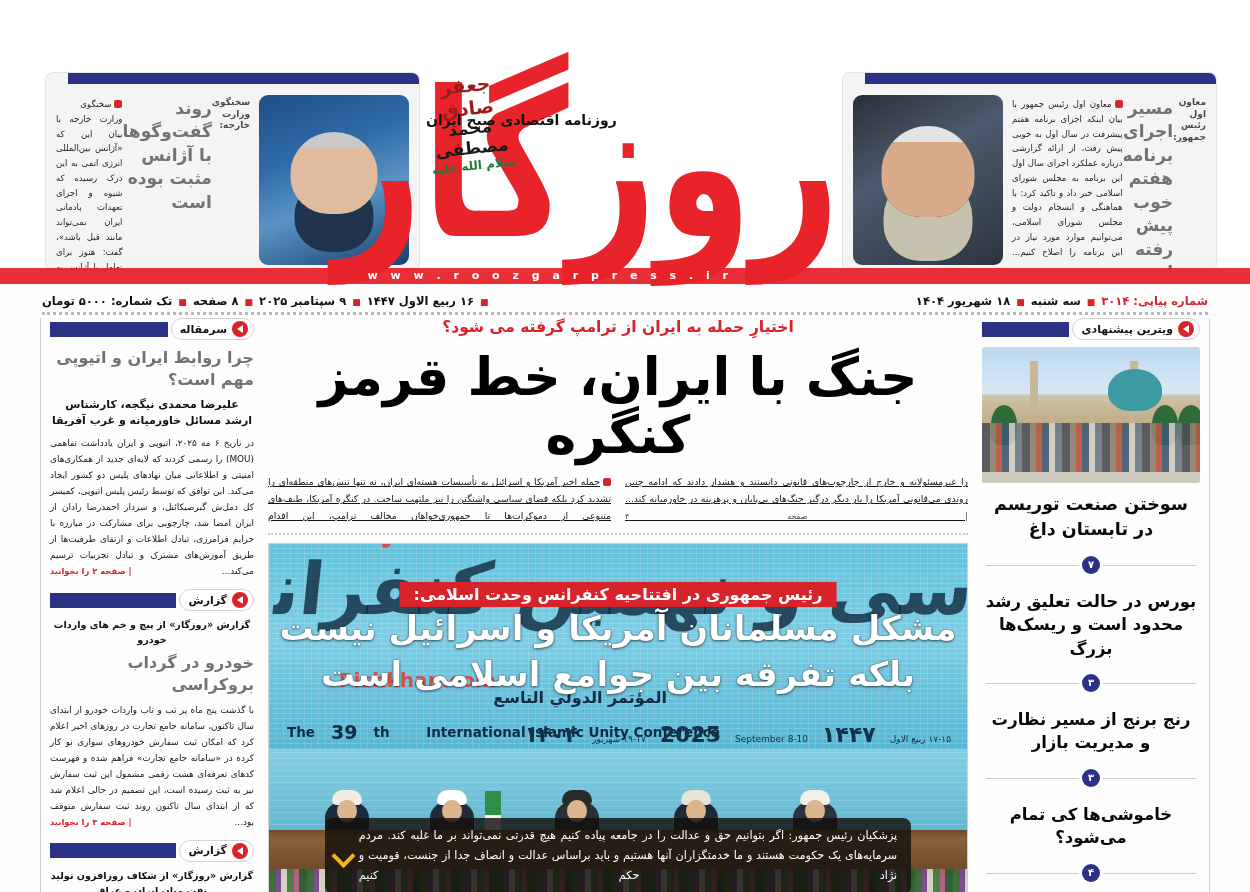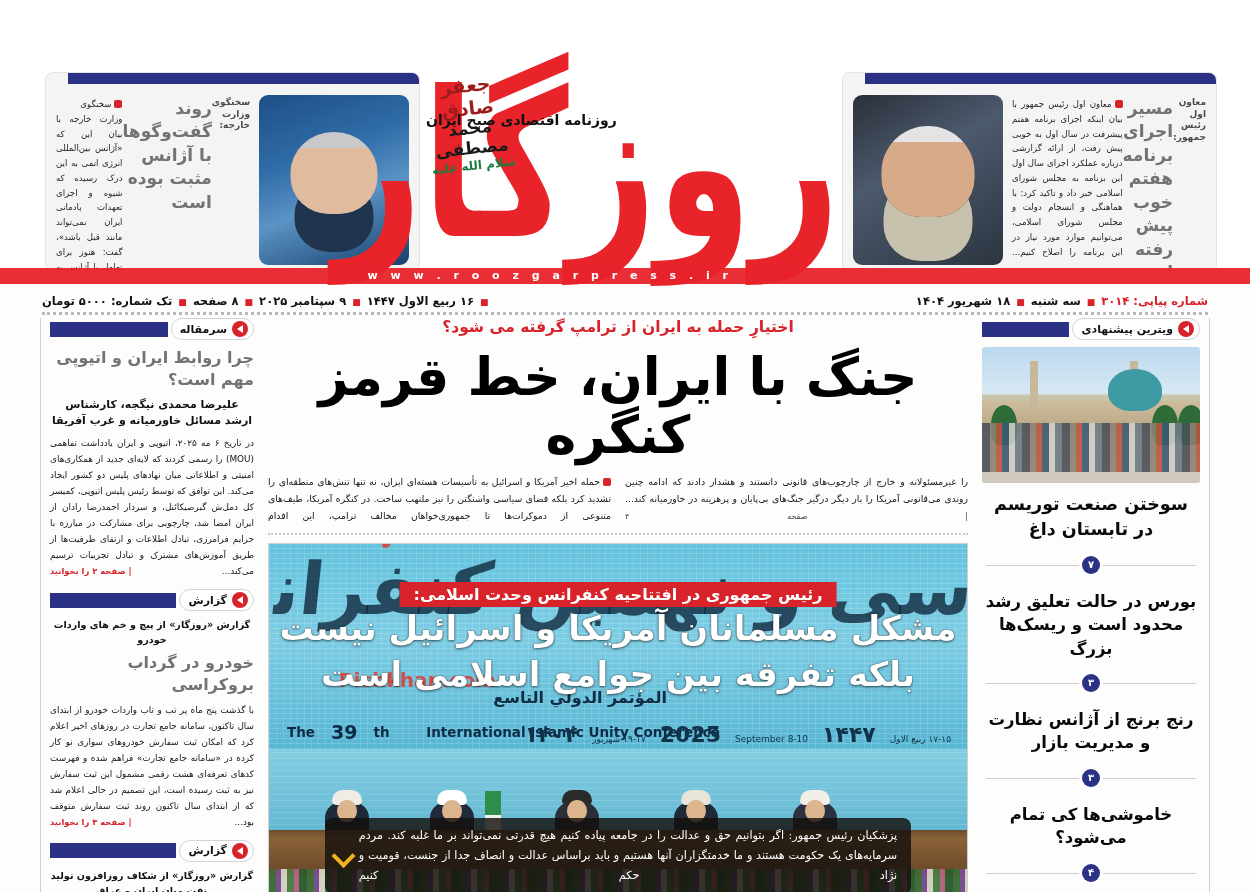--- a/index.html
+++ b/index.html
@@ -424,20 +424,21 @@
     direction: rtl;
     margin-bottom: 8px;
   }
   .lead-body .bcol {
     flex: 1 1 0;
     font-size: 9.3px;
     line-height: 1.82;
     text-align: justify;
     text-align-last: justify;
     color: #141414;
+    text-decoration: underline;
   }
   .lead-divider {
     border-top: 2px dotted #c9c9c9;
     margin: 2px 0 8px 0;
   }
 
   
   .conf {
     position: relative;
     width: 100%;
@@ -900,21 +901,21 @@
       <div class="side-head">سوختن صنعت توریسم در تابستان داغ</div>
       <div class="pagemark">
           <span class="dot">۷</span>
         </div>
 
       <div class="side-head small">بورس در حالت تعلیق رشد محدود است و ریسک‌ها بزرگ</div>
       <div class="pagemark">
           <span class="dot">۳</span>
         </div>
 
-      <div class="side-head small">رنج برنج از آژانس نظارت و مدیریت بازار</div>
+      <div class="side-head small">رنج برنج از مسیر نظارت و مدیریت بازار</div>
       <div class="pagemark">
           <span class="dot">۳</span>
         </div>
 
       <div class="side-head small">خاموشی‌ها کی تمام می‌شود؟</div>
       <div class="pagemark">
           <span class="dot">۴</span>
         </div>
     </div>
 

